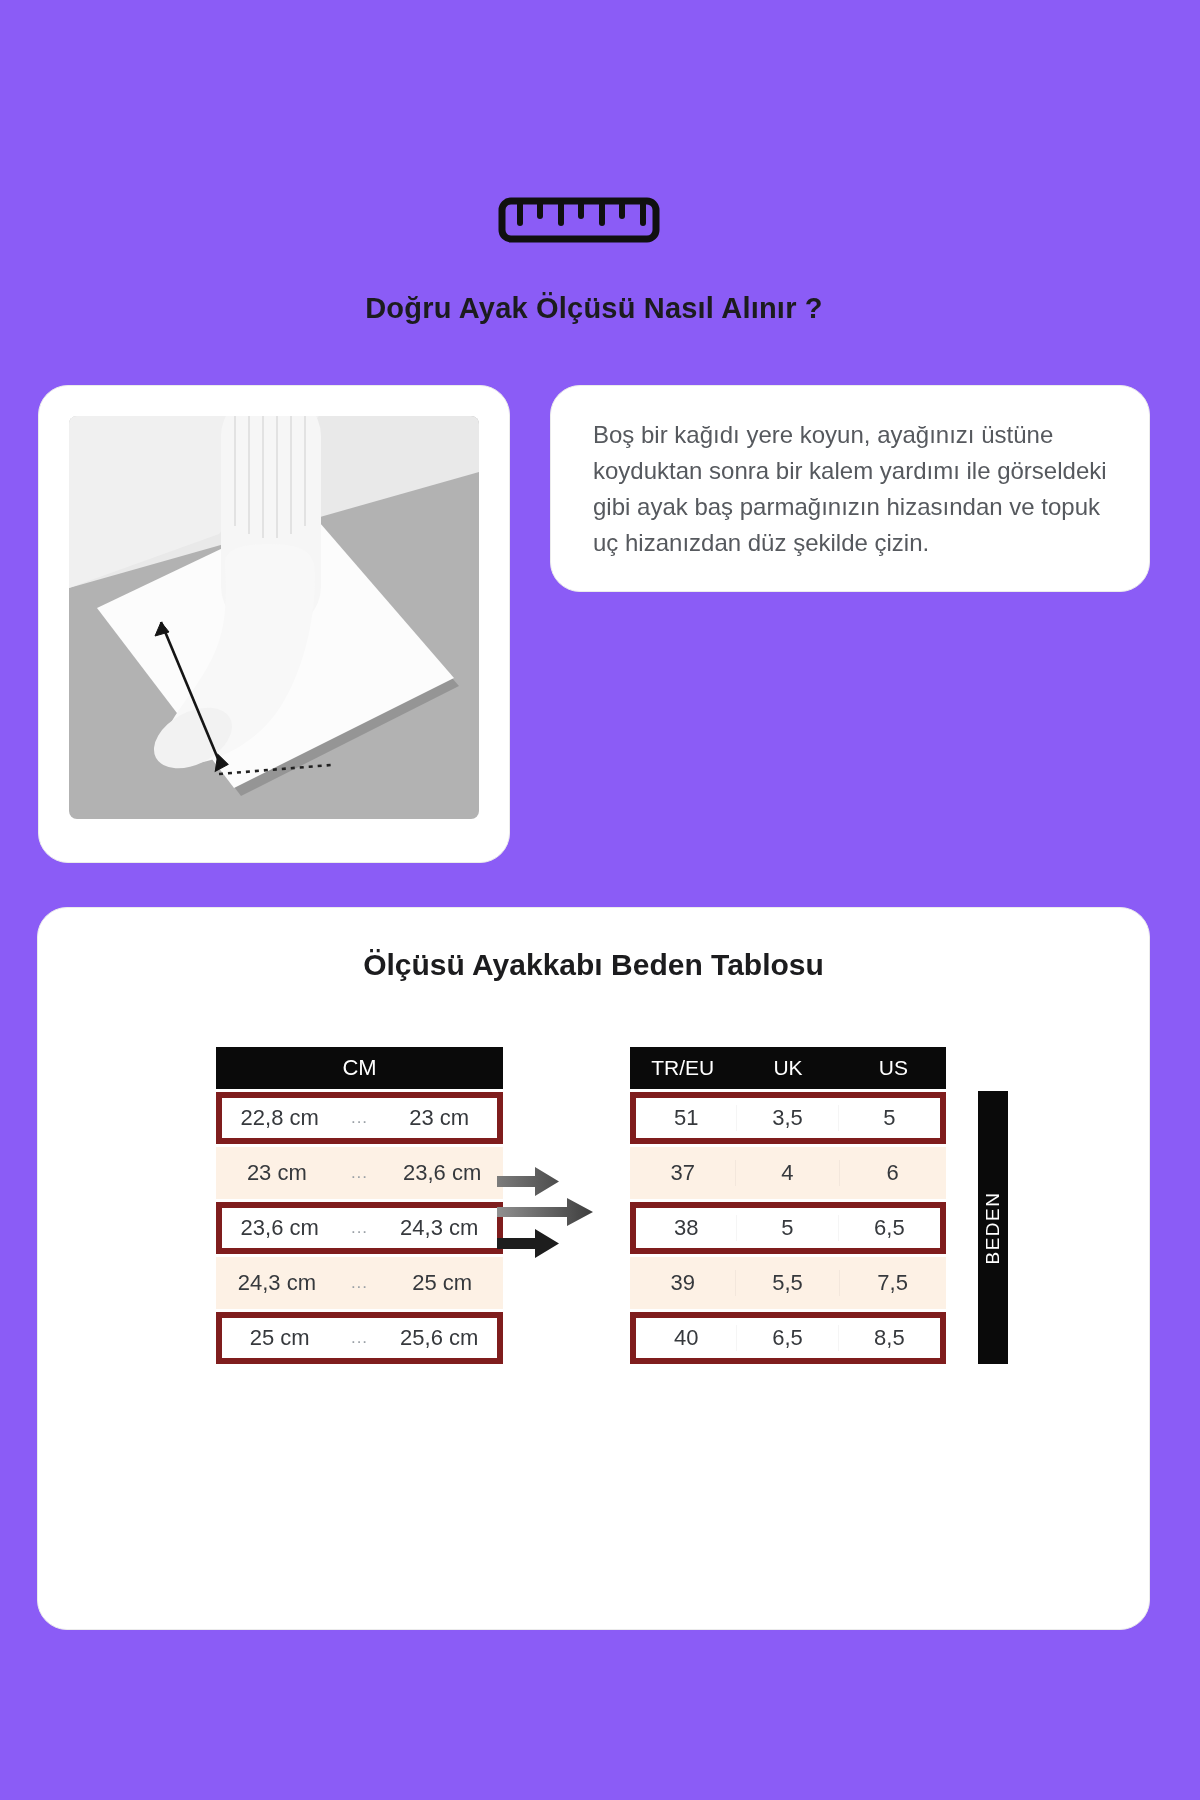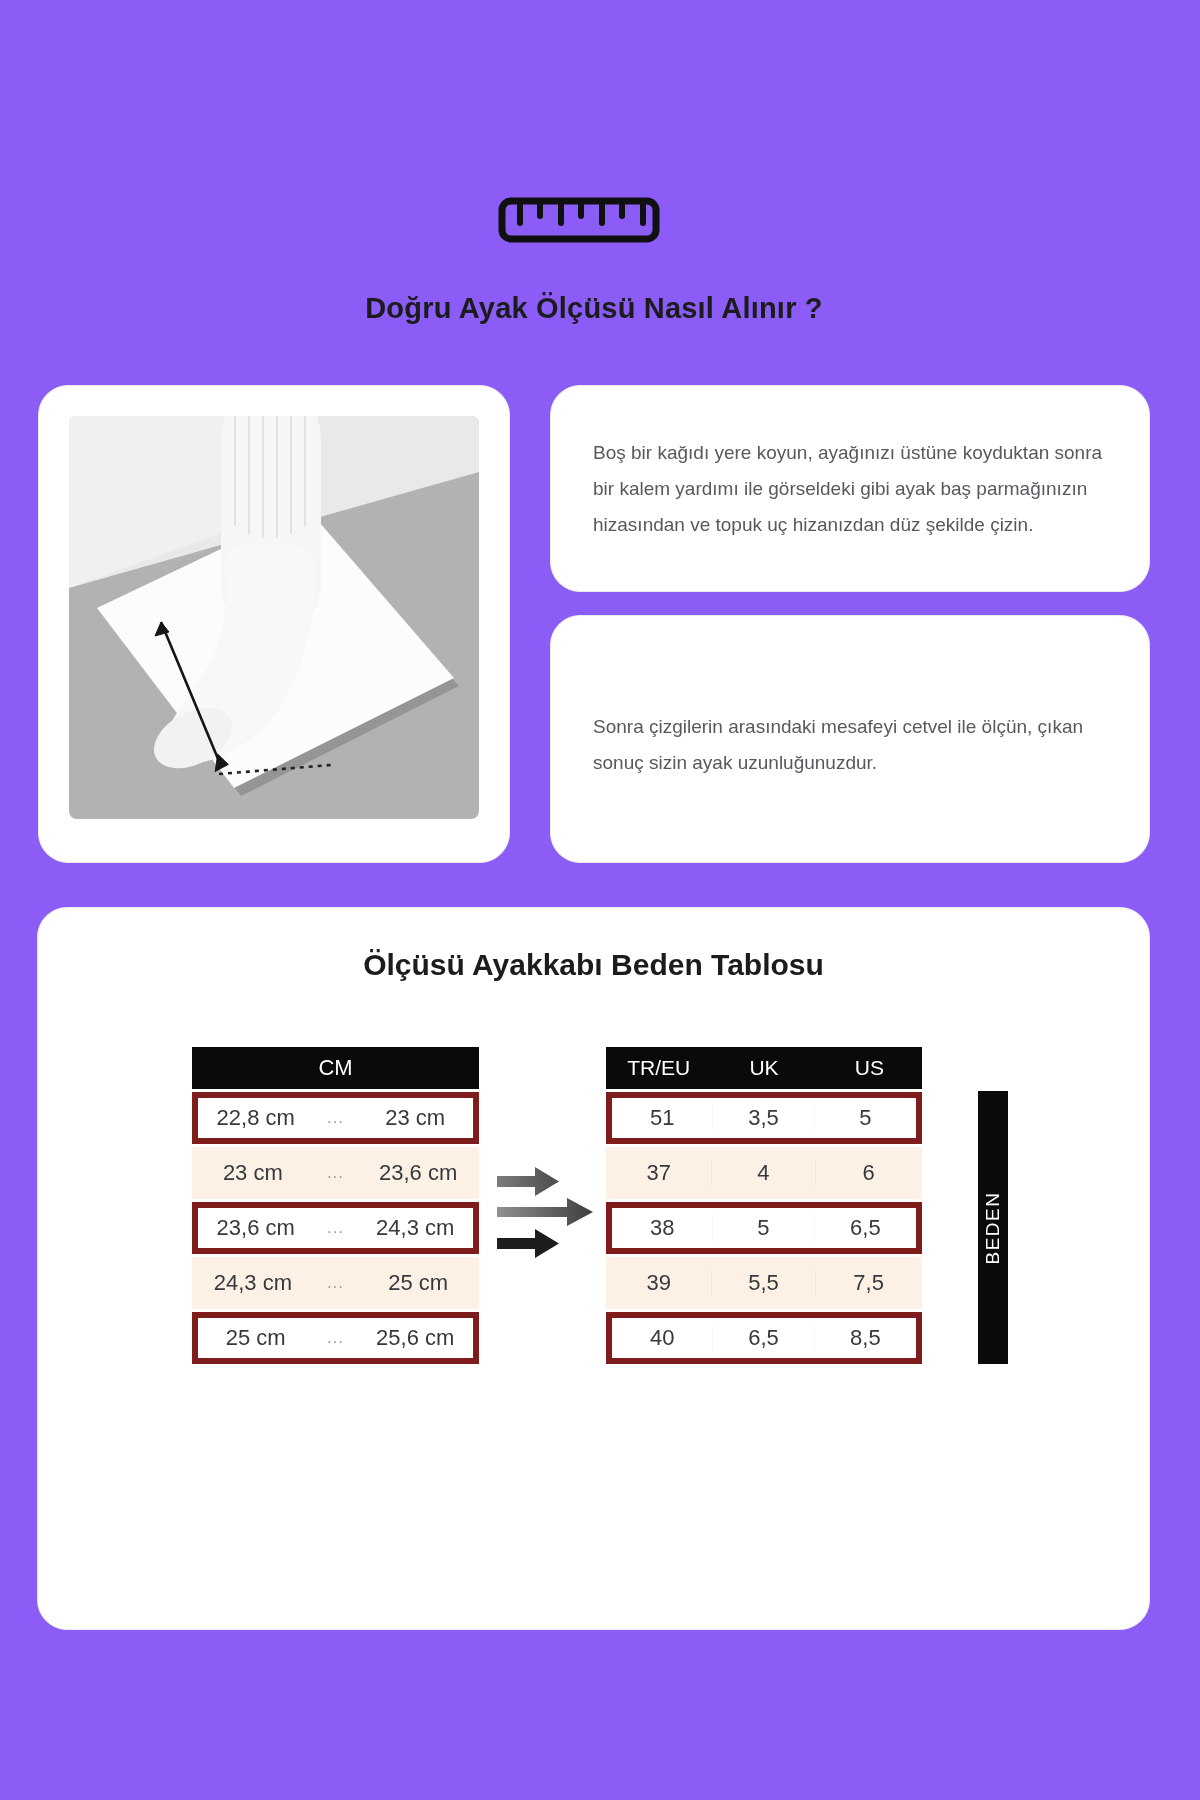--- a/index.html
+++ b/index.html
@@ -14,28 +14,28 @@
 
   .card { position:absolute; background:#fff; border:1px solid #ebebeb; border-radius:30px; }
   .photo-card { left:38px; top:385px; width:472px; height:478px; }
   .photo-frame { position:absolute; left:30px; top:30px; width:410px; height:403px;
                  border-radius:8px; overflow:hidden; }
 
   .text-card-1 { left:550px; top:385px; width:600px; height:207px;
                  display:flex; align-items:center; padding:0 42px; }
   .text-card-2 { left:550px; top:615px; width:600px; height:248px;
                  display:flex; align-items:center; padding:12px 42px 0 42px; }
-  .card-paragraph { font-size:19px; line-height:36px; color:#56595e; }
+  .card-paragraph { font-size:24px; line-height:36px; color:#56595e; }
 
   
   .big-card { left:37px; top:907px; width:1113px; height:723px; }
   .title-2 { position:absolute; left:0; top:40px; width:100%; text-align:center;
              font-size:30px; font-weight:700; color:#1c1c1e; }
 
-  .size-table { position:absolute; }
+  .size-table { position:absolute;margin-left:24px; }
   .cm-table  { left:154px; top:139px; width:287px; }
   .intl-table { left:568px; top:139px; width:316px; }
 
   .t-header { height:42px; margin-bottom:3px; background:#0a0a0a; color:#ffffff;
               display:grid; align-items:center; text-align:center; font-size:22px; }
   .intl-table .t-header { grid-template-columns:1fr 1fr 1fr; font-size:21px; }
   .cm-table .t-header  { grid-template-columns:1fr; }
 
   .t-row { height:52px; margin-bottom:3px; display:grid; align-items:center;
            text-align:center; font-size:22px; color:#36393d; background:#fff; }
@@ -114,23 +114,20 @@
 
         <line x1="150" y1="358" x2="262" y2="349" stroke="#222" stroke-width="2.6" stroke-dasharray="4 5"></line>
       </svg>
     </div>
   </div>
 
   <div class="card text-card-1">
     <p class="card-paragraph">Boş bir kağıdı yere koyun, ayağınızı üstüne koyduktan sonra bir kalem yardımı ile görseldeki gibi ayak baş parmağınızın hizasından ve topuk uç hizanızdan düz şekilde çizin.</p>
   </div>
 
-  <div class="card text-card-2">
-    <p class="card-paragraph">Sonra çizgilerin arasındaki mesafeyi cetvel ile ölçün, çıkan sonuç sizin ayak uzunluğunuzdur.</p>
-  </div>
 
   <div class="card big-card">
 
     <h2 class="title-2">Ölçüsü Ayakkabı Beden Tablosu</h2>
 
     <div class="size-table cm-table">
       <div class="t-header">
         <span>CM</span>
       </div>
       <div class="t-row row-white">

